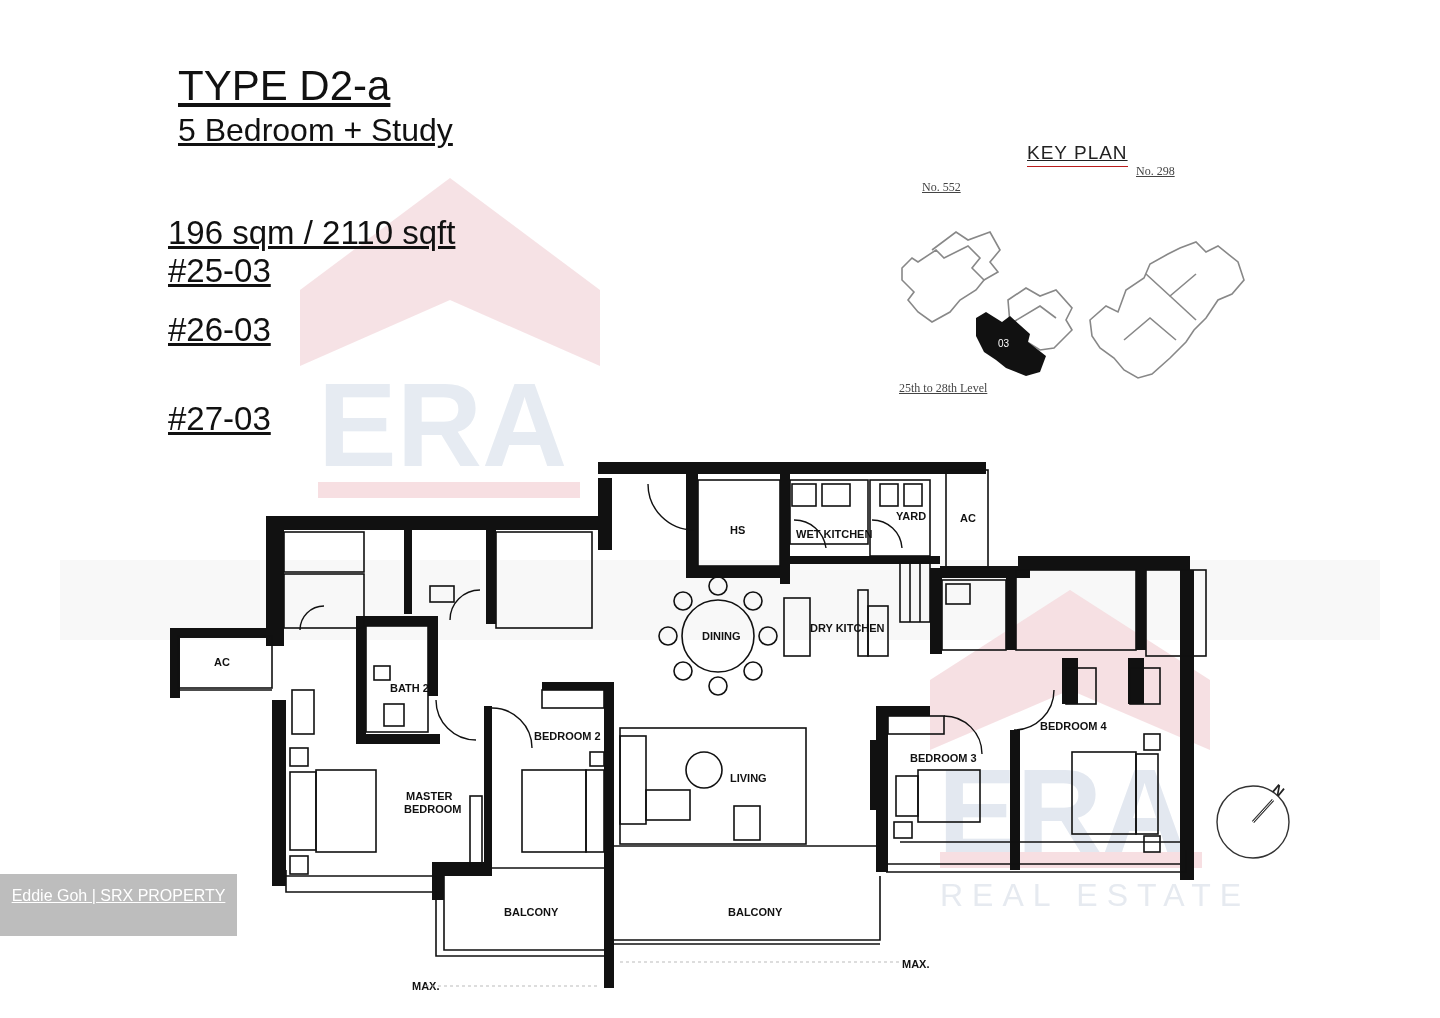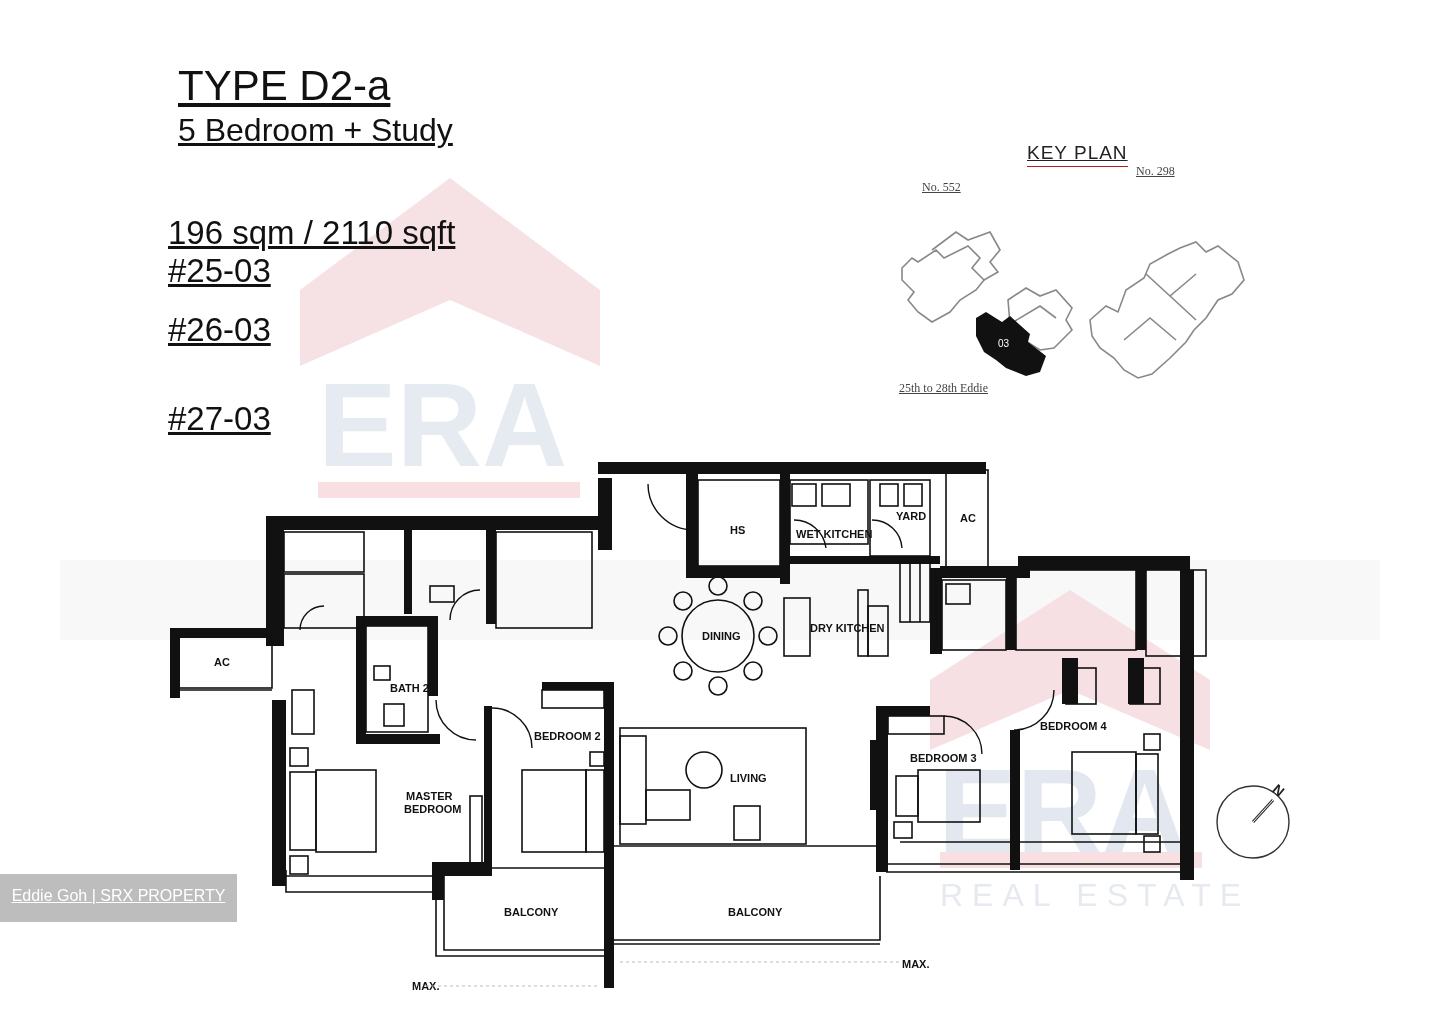--- a/index.html
+++ b/index.html
@@ -6,21 +6,21 @@
   body { width: 1440px; height: 1018px; position: relative; overflow: hidden; font-family: "Liberation Sans", sans-serif; color: #111; }
   .abs { position: absolute; text-decoration: underline; }
   .title { left: 178px; top: 62px; font-size: 42px; letter-spacing: 0px; color: #111; }
   .subtitle { left: 178px; top: 112px; font-size: 32px; color: #111; }
   .unit-row { left: 168px; font-size: 33px; color: #111; width: 530px; display: flex; justify-content: space-between; }
   .unit-row .unit-no { }
   .keyplan-title { left: 1007px; top: 142px; font-size: 19px; letter-spacing: 1px; color: #222; border-bottom: 1px solid #b91c1c; padding-bottom: 2px; margin-left: 20px; }
   .kp-label { font-size: 12px; color: #444; font-family: "Liberation Serif", serif; }
   .watermark-svg { position: absolute; left: 0; top: 0; pointer-events: none; }
   .plan-svg { position: absolute; left: 0; top: 0; }
-  .credit { left: 0; top: 874px; width: 237px; height: 48px; background: #bdbdbd; color: #ffffff; font-size: 16px; line-height: 44px; text-align: center; }
+  .credit { left: 0; top: 874px; width: 237px; height: 62px; background: #bdbdbd; color: #ffffff; font-size: 16px; line-height: 44px; text-align: center; }
   .room-label { font-family: "Liberation Sans", sans-serif; font-size: 11px; fill: #111; font-weight: bold; }
 </style>
 </head>
 <body>
 
 <svg class="watermark-svg" width="1440" height="1018" viewBox="0 0 1440 1018">
 
   <polygon points="300,290 450,178 600,290 600,366 450,300 300,366" fill="#f5dde0" opacity="0.85"></polygon>
 
   <text x="318" y="466" font-family="Liberation Sans, sans-serif" font-weight="bold" font-size="118" fill="#e6ebf2">ERA</text>
@@ -44,21 +44,21 @@
 <div class="abs unit-row" style="top:311px;">
   <span class="unit-no">#26-03</span>
 </div>
 <div class="abs unit-row" style="top:400px;">
   <span class="unit-no">#27-03</span>
 </div>
 
 <div class="abs keyplan-title">KEY PLAN</div>
 <div class="abs kp-label" style="left:922px; top:180px;">No. 552</div>
 <div class="abs kp-label" style="left:1136px; top:164px;">No. 298</div>
-<div class="abs kp-label" style="left:899px; top:381px;">25th to 28th Eddie</div>
+<div class="abs kp-label" style="left:899px; top:381px;">25th to 28th Level</div>
 
 <svg class="plan-svg" width="1440" height="1018" viewBox="0 0 1440 1018">
   <g fill="none" stroke="#888" stroke-width="1.6">
     <path d="M902,268 L912,258 L918,262 L936,250 L944,258 L968,246 L980,258 L972,268 L984,280 L976,290 L960,300 L950,312 L932,322 L918,312 L908,300 L914,292 L902,280 Z"></path>
     <path d="M932,250 L956,232 L968,240 L990,232 L1000,250 L990,262 L998,272 L984,280"></path>
     <path d="M1008,300 L1026,288 L1040,296 L1056,290 L1072,308 L1066,320 L1072,330 L1054,348 L1040,350 L1024,340 L1010,324 Z"></path>
     <path d="M1010,324 L1040,306 L1056,318"></path>
   </g>
   <polygon points="976,318 986,312 1002,322 1010,316 1030,334 1028,342 1046,356 1040,372 1026,376 1006,368 996,360 984,352 976,336" fill="#111"></polygon>
   <text x="998" y="347" font-family="Liberation Sans, sans-serif" font-size="10" fill="#ffffff">03</text>

